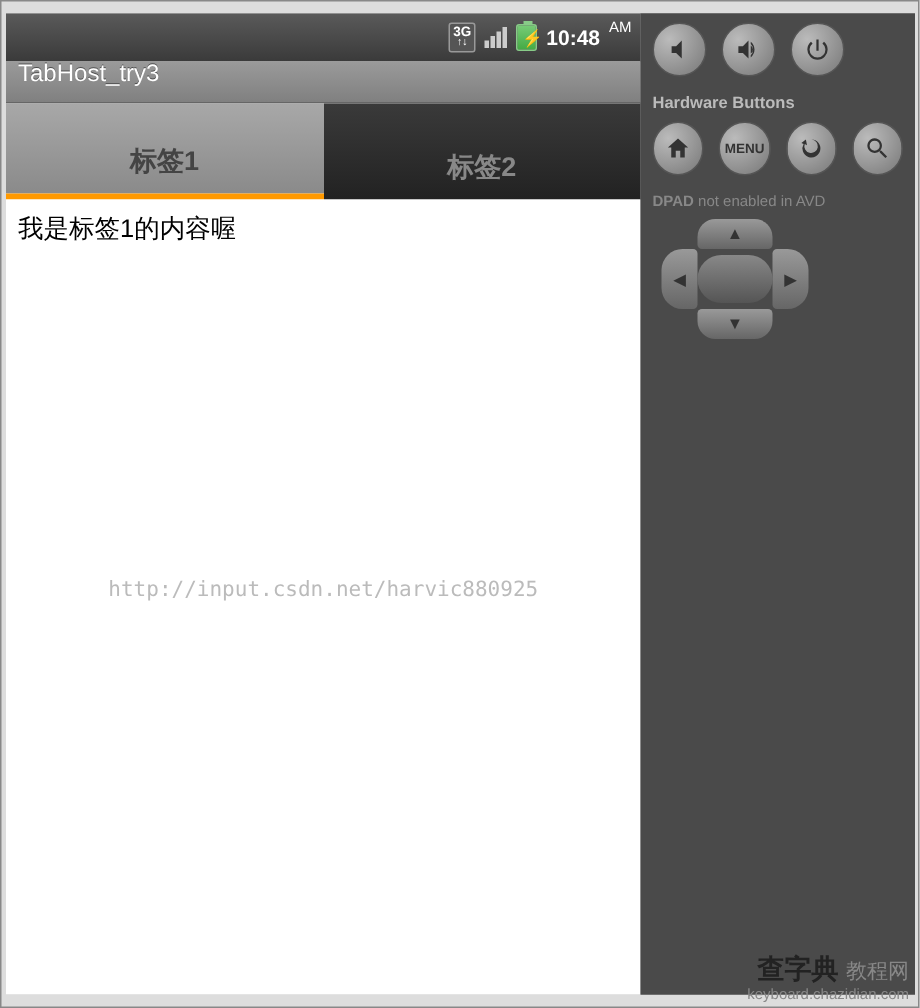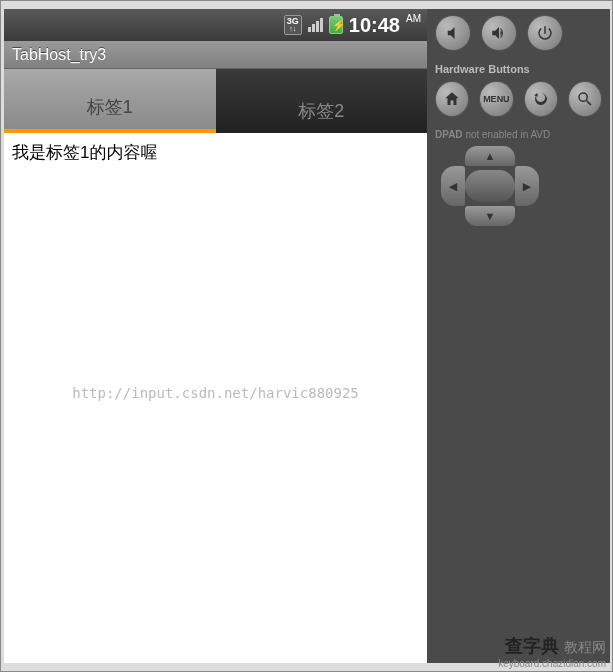--- a/index.html
+++ b/index.html
@@ -9,26 +9,26 @@
 .phone-screen { position: absolute; left: 0; top: 0; width: 423px; height: 654px; background: #fff; }
 .status-bar { height: 32px; background: linear-gradient(#5a5a5a, #3a3a3a); display: flex; align-items: center; justify-content: flex-end; padding: 0 6px; gap: 6px; }
 .status-3g { background: #555; border: 1px solid #999; color: #fff; font-size: 9px; font-weight: bold; padding: 1px 2px; border-radius: 2px; display: flex; flex-direction: column; align-items: center; line-height: 8px; }
 .status-3g .arrows { font-size: 7px; }
 .signal-bars { display: flex; align-items: flex-end; gap: 1px; }
 .signal-bars span { background: #ccc; width: 3px; }
 .signal-bars span:nth-child(1){height:5px}.signal-bars span:nth-child(2){height:8px}.signal-bars span:nth-child(3){height:11px}.signal-bars span:nth-child(4){height:14px}
 .battery { width: 14px; height: 18px; border: 1px solid #8c8; border-radius: 2px; position: relative; background: linear-gradient(#7c7, #4a4); }
 .battery::before { content: ''; position: absolute; top: -3px; left: 4px; width: 6px; height: 2px; background: #8c8; }
 .battery-bolt { position: absolute; top: 2px; left: 3px; color: #fff; font-size: 11px; }
-.status-time { color: #fff; font-size: 20px; font-weight: bold; }
+.status-time { color: #fff; font-size: 14px; font-weight: bold; }
 .status-ampm { color: #fff; font-size: 10px; align-self: flex-start; margin-top: 4px; }
-.app-title-bar { height: 28px; background: linear-gradient(#9a9a9a, #808080); border-bottom: 1px solid #666; display: flex; align-items: center; padding: 0 8px; }
+.app-title-bar { height: 28px; background: linear-gradient(#9a9a9a, #808080); border-bottom: 1px solid #666; display: flex; align-items: flex-start; padding: 0 8px; }
 .app-title { color: #fff; font-size: 16px; text-shadow: 0 -1px 0 rgba(0,0,0,0.5); }
 .tabs { display: flex; height: 64px; }
-.tab { flex: 1; display: flex; align-items: flex-end; justify-content: center; padding-bottom: 10px; font-size: 18px; cursor: pointer; }
+.tab { flex: 1; display: flex; align-items: flex-end; justify-content: center; padding-bottom: 10px; font-size: 18px; cursor: pointer; font-weight: bold; }
 .tab-active { background: linear-gradient(#a8a8a8, #8a8a8a); color: #444; border-bottom: 4px solid #f90; }
 .tab-inactive { background: linear-gradient(#3a3a3a, #222); color: #888; }
 .content { padding: 8px; font-size: 17px; color: #000; background: #fff; height: calc(654px - 32px - 28px - 64px); position: relative; }
 .watermark { position: absolute; top: 50%; left: 50%; transform: translate(-50%, -80%); color: #bbb; font-size: 14px; font-family: monospace; white-space: nowrap; }
 
 .side-panel { position: absolute; left: 423px; top: 0; width: 183px; height: 654px; background: #4a4a4a; padding: 6px 8px; color: #aaa; font-size: 11px; }
 .panel-section-title { font-weight: bold; margin-bottom: 6px; font-size: 11px; color: #bbb; }
 .btn-row { display: flex; gap: 10px; margin-bottom: 12px; }
 .round-btn { width: 36px; height: 36px; border-radius: 50%; background: radial-gradient(circle at 30% 30%, #bbb, #777); border: 1px solid #555; display: flex; align-items: center; justify-content: center; cursor: pointer; color: #333; font-size: 14px; font-weight: bold; }
 .round-btn svg { width: 18px; height: 18px; }

